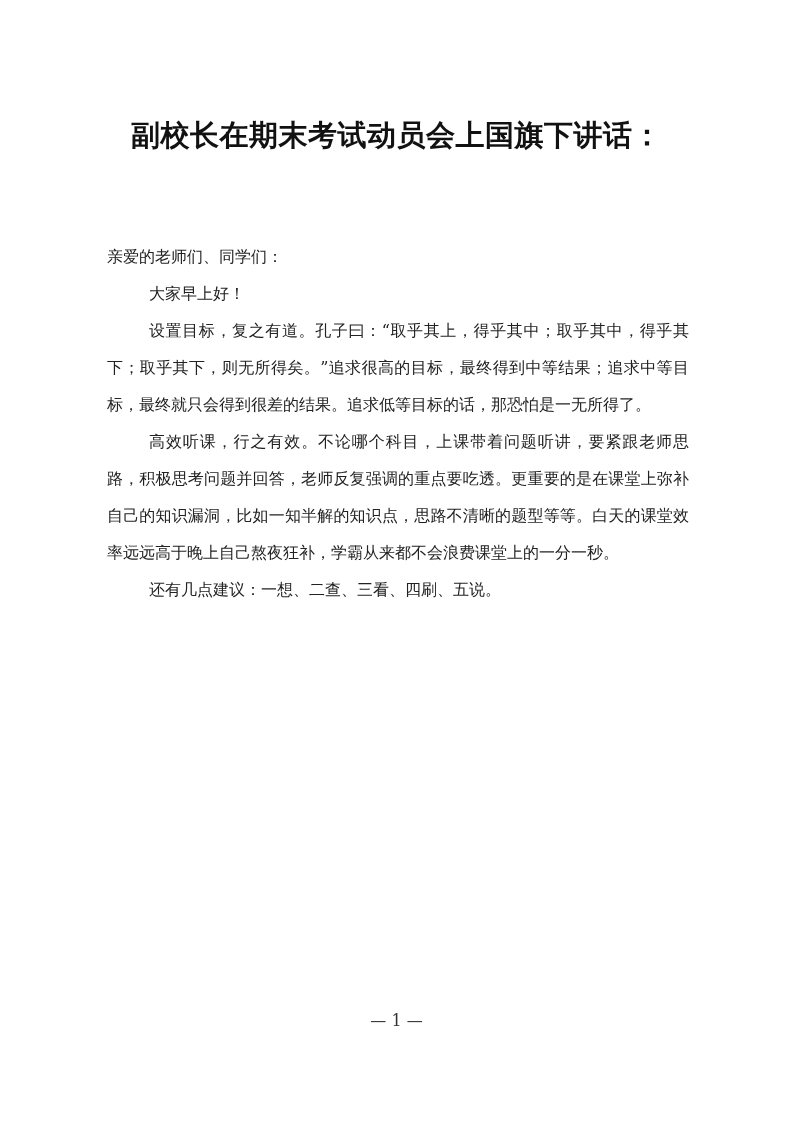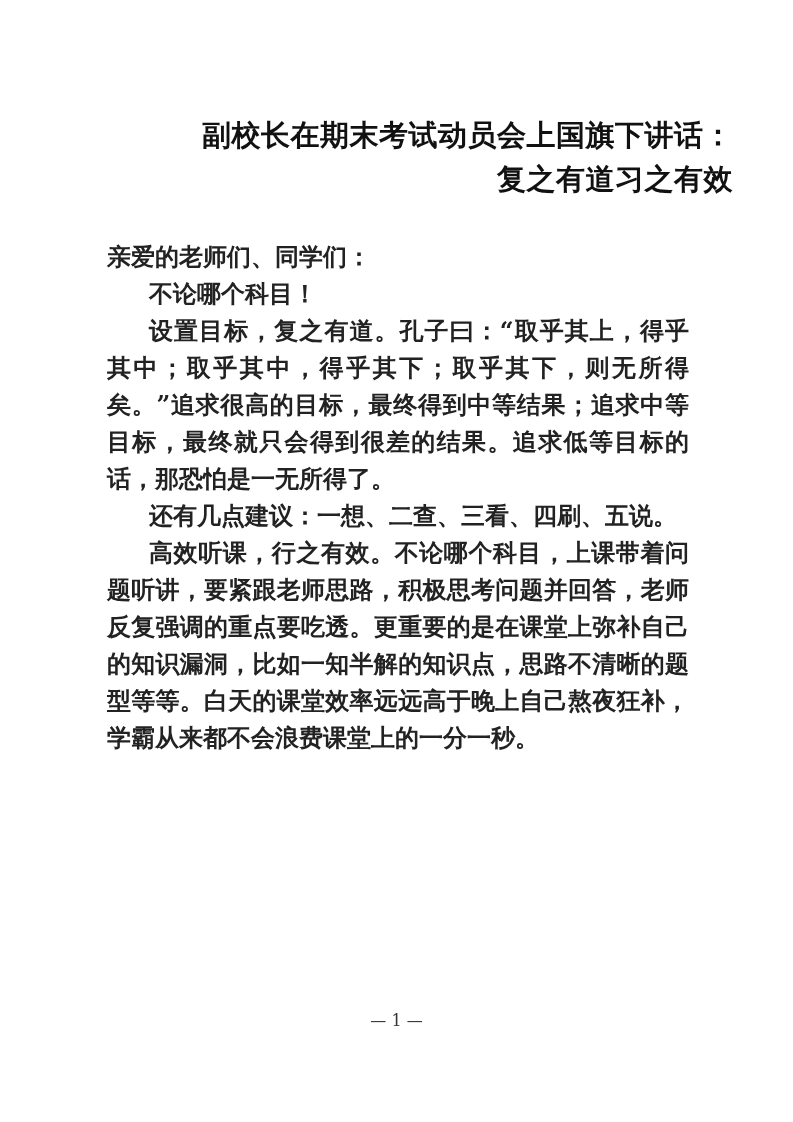--- a/index.html
+++ b/index.html
@@ -3,44 +3,43 @@
 <meta charset="utf-8">
 <style>
   html, body { margin: 0; padding: 0; background: #ffffff; }
   body { width: 793px; height: 1122px; position: relative; overflow: hidden; }
   .page { position: absolute; left: 0; top: 0; width: 793px; height: 1122px; background: #fff; }
   .title {
     position: absolute; left: 60px; width: 673px; top: 113px;
     text-align: center; font-family: "DejaVu Sans", sans-serif; font-weight: bold;
     font-size: 29px; line-height: 44px; color: #111; letter-spacing: 0.5px;
   }
-  .title div { white-space: nowrap; text-align: right; }
+  .title div { white-space: nowrap; }
   .body {
     position: absolute; left: 107px; top: 238px; width: 582px;
-    font-family: "DejaVu Serif", serif; font-size: 24px; line-height: 37px;
-    color: #222; text-align: justify; text-justify: inter-character; font-weight: bold;
+    font-family: "DejaVu Serif", serif; font-size: 16px; line-height: 37px;
+    color: #222; text-align: justify; text-justify: inter-character;
   }
   .body p { margin: 0; }
   .body p.indent { text-indent: 42px; }
   .footer {
     position: absolute; left: 0; width: 793px; top: 1011px; text-align: center;
     font-family: "DejaVu Serif", serif; font-size: 16px; color: #333;
   }
 </style>
 </head>
 <body>
 
 <div class="page">
   <div class="title">
     <div>副校长在期末考试动员会上国旗下讲话：</div>
-    <div>复之有道习之有效</div>
   </div>
 
   <div class="body">
     <p>亲爱的老师们、同学们：</p>
-    <p class="indent">不论哪个科目！</p>
+    <p class="indent">大家早上好！</p>
     <p class="indent">设置目标，复之有道。孔子曰：“取乎其上，得乎其中；取乎其中，得乎其下；取乎其下，则无所得矣。”追求很高的目标，最终得到中等结果；追求中等目标，最终就只会得到很差的结果。追求低等目标的话，那恐怕是一无所得了。</p>
+    <p class="indent">高效听课，行之有效。不论哪个科目，上课带着问题听讲，要紧跟老师思路，积极思考问题并回答，老师反复强调的重点要吃透。更重要的是在课堂上弥补自己的知识漏洞，比如一知半解的知识点，思路不清晰的题型等等。白天的课堂效率远远高于晚上自己熬夜狂补，学霸从来都不会浪费课堂上的一分一秒。</p>
     <p class="indent">还有几点建议：一想、二查、三看、四刷、五说。</p>
-    <p class="indent">高效听课，行之有效。不论哪个科目，上课带着问题听讲，要紧跟老师思路，积极思考问题并回答，老师反复强调的重点要吃透。更重要的是在课堂上弥补自己的知识漏洞，比如一知半解的知识点，思路不清晰的题型等等。白天的课堂效率远远高于晚上自己熬夜狂补，学霸从来都不会浪费课堂上的一分一秒。</p>
   </div>
 
   <div class="footer">— 1 —</div>
 </div>
 
 </body></html>

